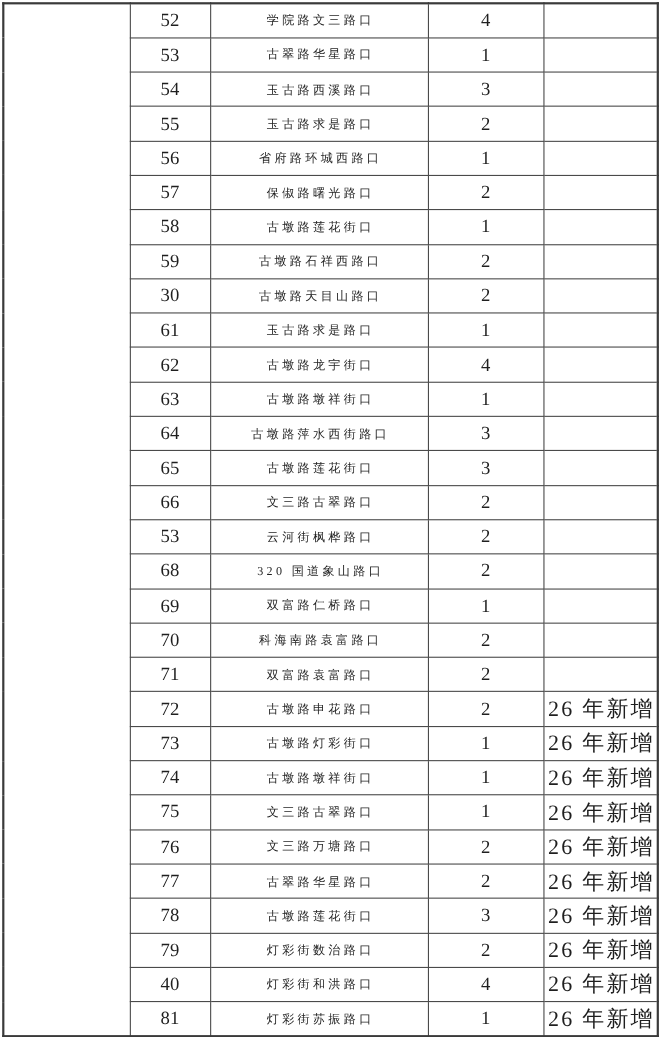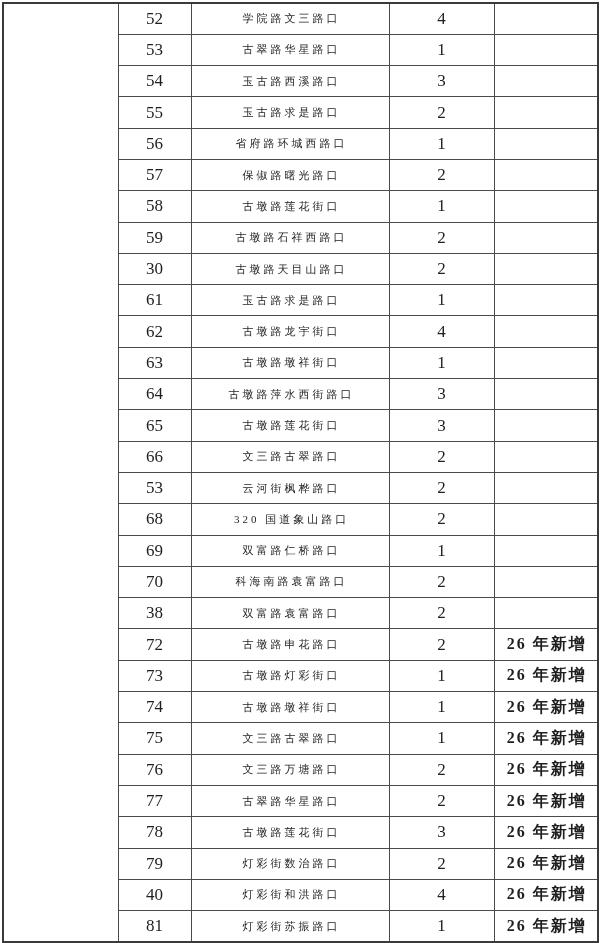--- a/index.html
+++ b/index.html
@@ -51,24 +51,23 @@
   }
   td.col-location {
     font-size: 11px;
     letter-spacing: 3px;
     text-indent: 3px;
   }
   td.col-count {
     font-size: 17px;
   }
   td.col-note {
-    font-size: 16px;
+    font-size: 20px;
     letter-spacing: 2px;
     text-indent: 2px;
-    font-weight: bold;
   }
 </style>
 </head>
 <body>
 
 <div class="page">
   <table class="grid">
     <colgroup>
       <col style="width:115px">
       <col style="width:73px">
@@ -186,21 +185,21 @@
     <td class="col-count">1</td>
     <td class="col-note"></td>
   </tr>
         <tr>
     <td class="col-index">70</td>
     <td class="col-location">科海南路袁富路口</td>
     <td class="col-count">2</td>
     <td class="col-note"></td>
   </tr>
         <tr>
-    <td class="col-index">38</td>
+    <td class="col-index">71</td>
     <td class="col-location">双富路袁富路口</td>
     <td class="col-count">2</td>
     <td class="col-note"></td>
   </tr>
         <tr>
     <td class="col-index">72</td>
     <td class="col-location">古墩路申花路口</td>
     <td class="col-count">2</td>
     <td class="col-note">26 年新增</td>
   </tr>

